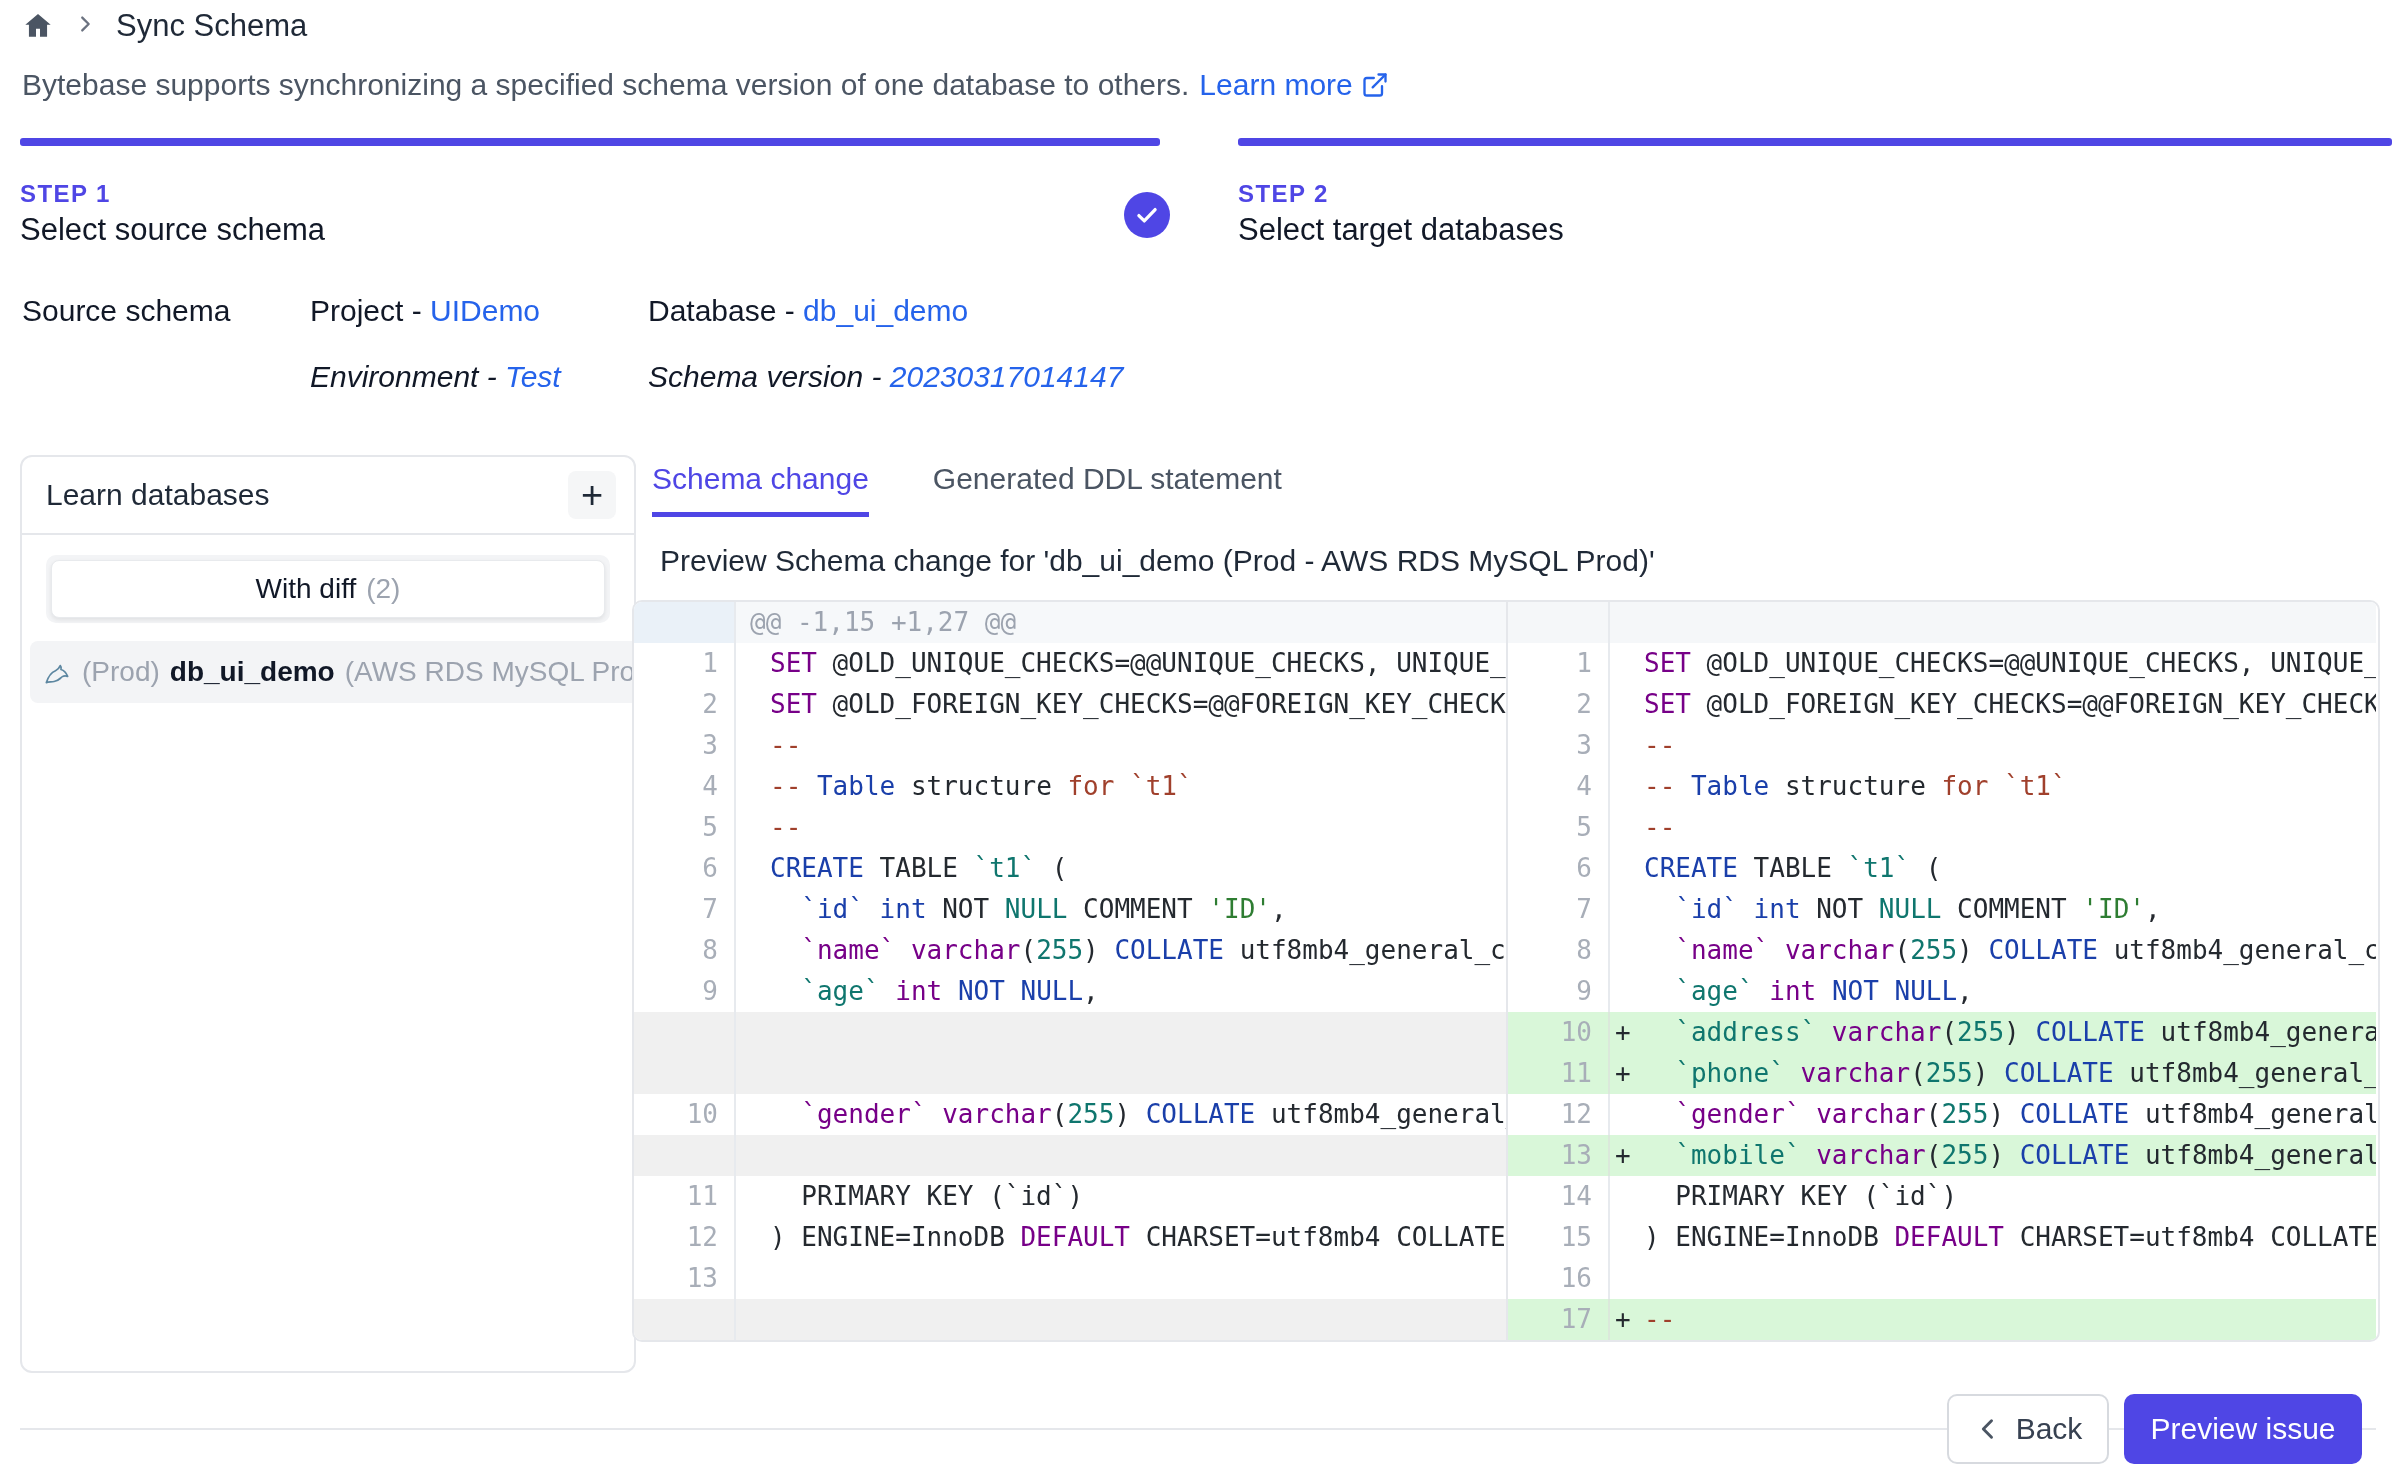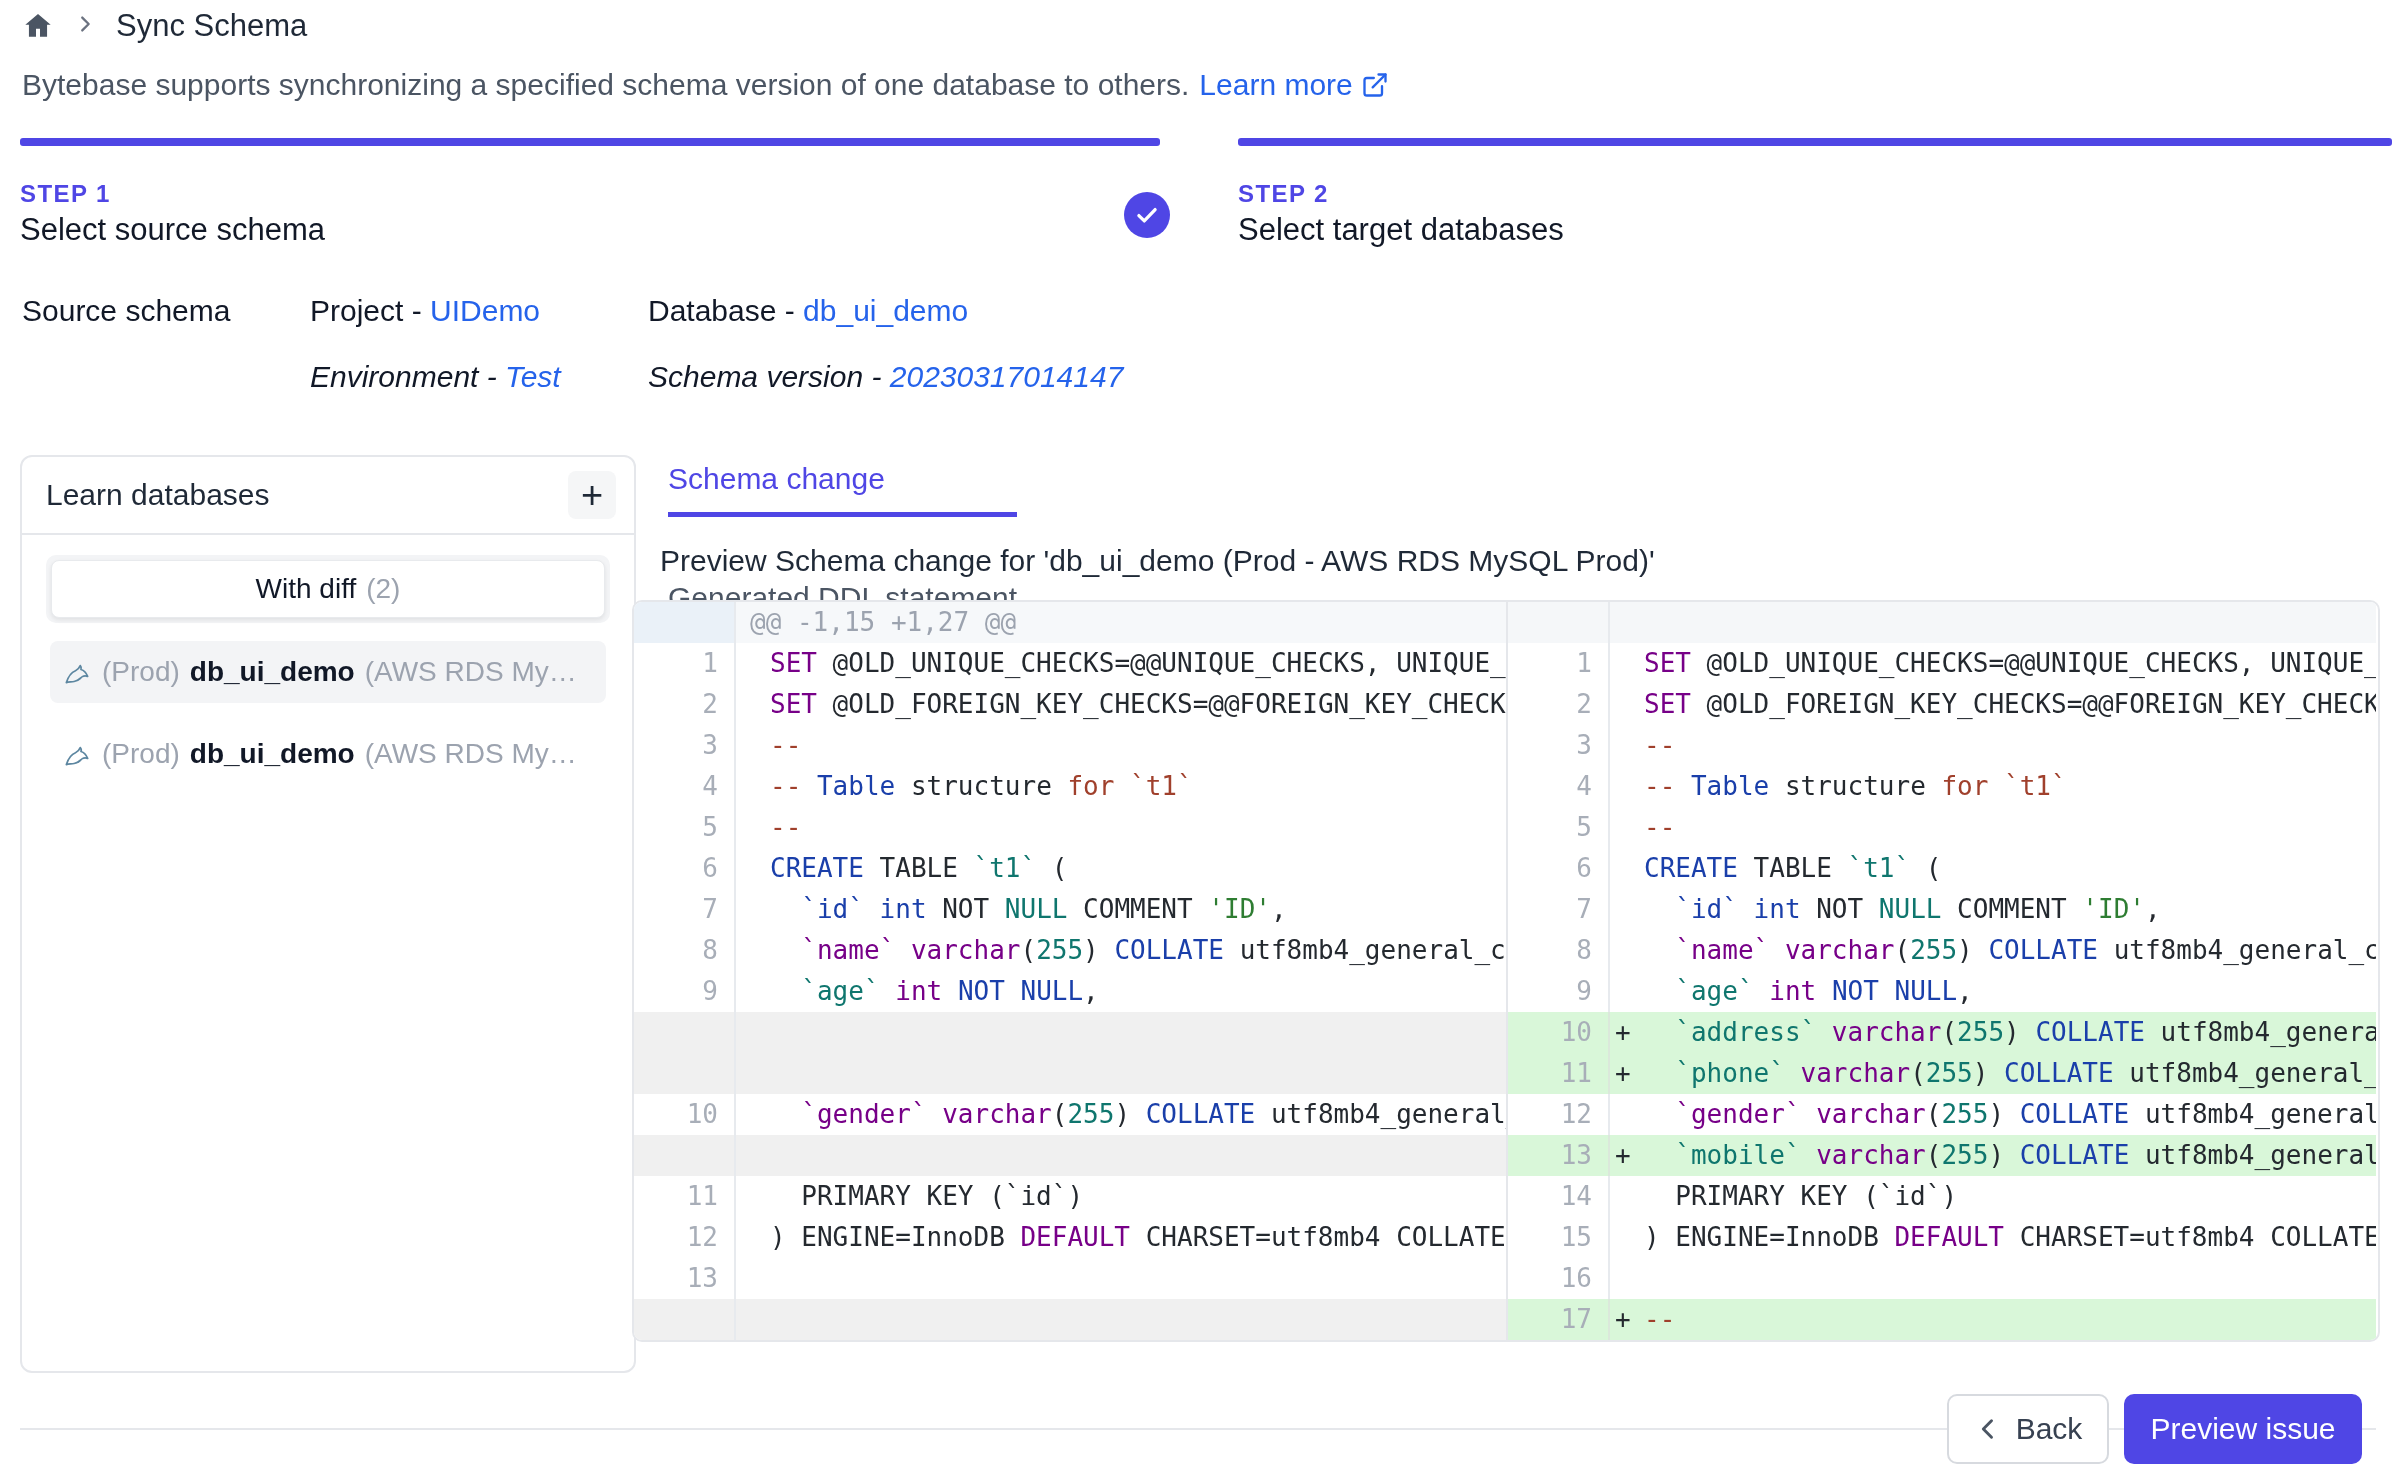--- a/index.html
+++ b/index.html
@@ -35,31 +35,31 @@
     padding:0 18px 0 24px; border-bottom:2px solid #e5e7eb; }
   .card-title { font-size:30px; font-weight:500; color:#1f2937; }
   .add-btn { width:48px; height:48px; border:none; background:#f5f6f7; border-radius:8px;
     font-size:38px; line-height:42px; color:#1f2937; cursor:pointer; font-weight:300; }
   .seg { margin:20px 24px 0; background:#f3f4f6; border-radius:10px; padding:5px; display:flex; height:68px; }
   .seg-btn { flex:1; border:none; background:transparent; border-radius:8px; font-size:28px; font-weight:500;
     color:#111827; display:flex; align-items:center; justify-content:center; gap:10px; cursor:pointer;
     font-family:"Liberation Sans", sans-serif; }
   .seg-btn.active { background:#ffffff; border:1px solid #e8eaed; box-shadow:0 2px 4px rgba(0,0,0,.08); }
   .seg-count { color:#9ca3af; font-weight:400; }
-  .db-list { margin-top:18px; padding:0 28px; display:flex; flex-direction:column; gap:20px; }
+  .db-list { margin-top:18px; padding:0 8px; display:flex; flex-direction:row; gap:4px; }
   .db-item { height:62px; border-radius:8px; display:flex; align-items:center; gap:10px;
     padding:0 12px; font-size:28px; cursor:pointer; }
   .db-item.selected { background:#f3f4f6; }
   .db-env { color:#9ca3af; flex:none; }
   .db-name { color:#111827; font-weight:600; flex:none; }
   .db-instance { color:#9ca3af; overflow:hidden; white-space:nowrap; text-overflow:ellipsis; min-width:0; }
   .mysql-ic { flex:none; display:flex; }
 
   
-  .tabs { left:668px; top:462px; display:flex; gap:64px;flex-direction:column; }
+  .tabs { left:652px; top:462px; display:flex; gap:64px; }
   .tab { font-size:30px; padding-bottom:16px; color:#4b5563; cursor:pointer; border-bottom:5px solid transparent; }
   .tab.active { color:var(--accent); font-weight:500; border-bottom-color:var(--accent); }
   .diff-title { left:660px; top:544px; font-size:30px; color:#1f2937; }
 
   
   .diff { left:632px; top:600px; width:1748px; height:742px; border:2px solid #e5e7eb;
     border-radius:10px; overflow:hidden; background:#fff; }
   .drow { display:flex; height:41px; }
   .side { width:872px; flex:none; display:flex; overflow:hidden; }
   .side.rs { border-left:2px solid #e5e7eb; width:870px; }

